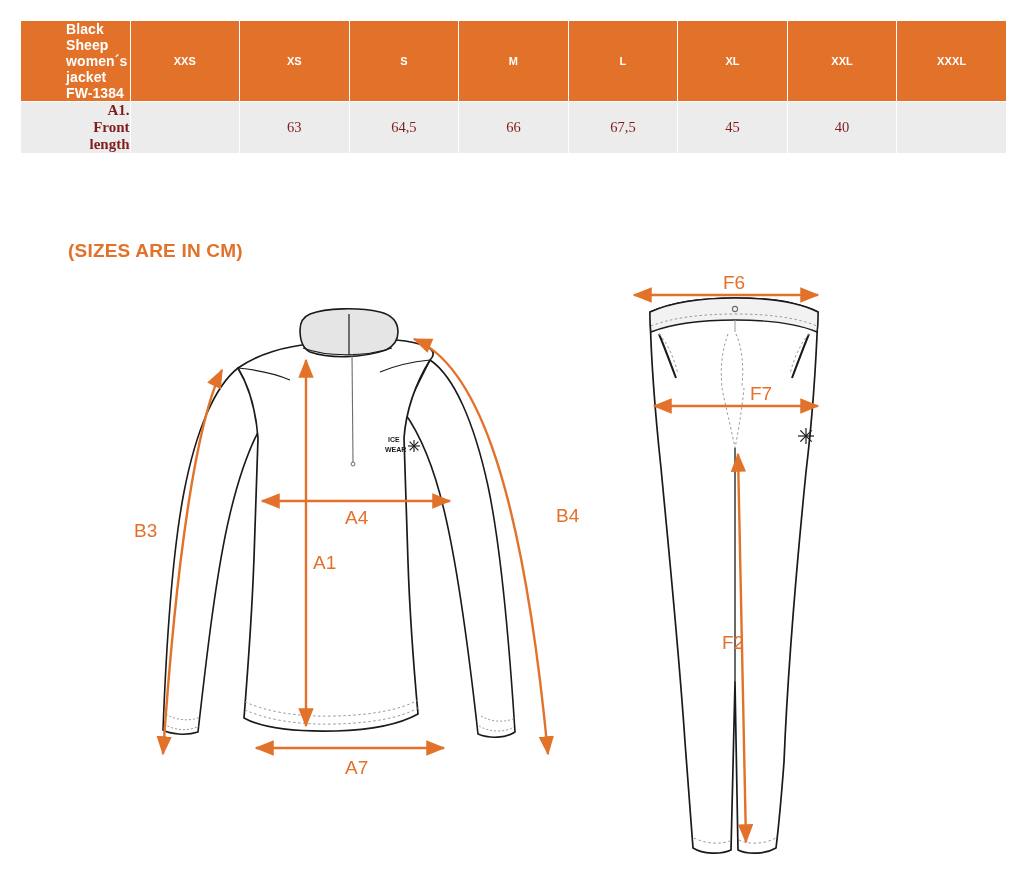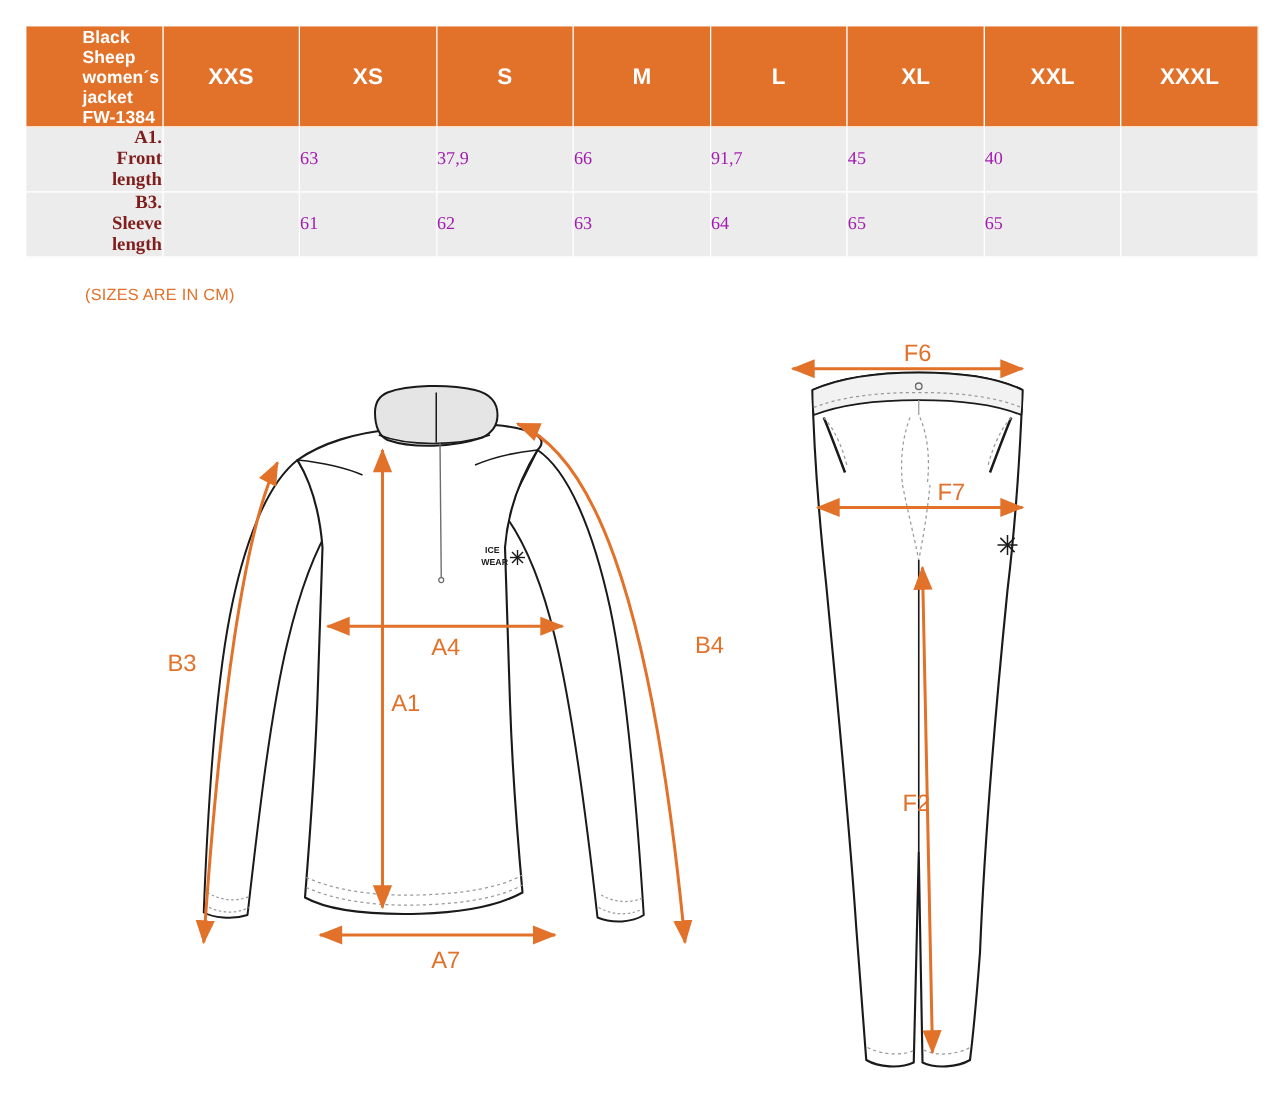--- a/index.html
+++ b/index.html
@@ -37,50 +37,50 @@
     border: 1px solid #ffffff;
     height: 36px;
     padding: 0;
     font-size: 13px;
   }
   table.size-table thead th {
     background: #e2712a;
     color: #ffffff;
     font-weight: bold;
     text-align: center;
-    font-size: 18px;
+    font-size: 11px;
     height: 55px;
     letter-spacing: .1px;
   }
   table.size-table thead th.name-col {
     text-align: left;
     padding-left: 45px;
     font-size: 14px;
   }
   table.size-table tbody td {
     background: #ececec;
-    text-align: left;
-    color: #a21caf;
+    text-align: center;
+    color: #7f1d1d;
     font-family: "Liberation Serif", serif;
     font-size: 14.5px;
   }
   table.size-table tbody td.row-label {
     text-align: right;
     padding-left: 48px;
     font-size: 15px;
     color: #7f1d1d;
     font-weight: bold;
   }
   .units-note {
     position: absolute;
     left: 68px;
-    top: 228px;
+    top: 240px;
     color: #e2712a;
-    font-size: 13px;
-    font-weight: normal;
+    font-size: 19px;
+    font-weight: bold;
     letter-spacing: .2px;
   }
 
   
   .drawings {
     position: absolute;
     left: 0;
     top: 262px;
     width: 1027px;
     height: 626px;
@@ -119,36 +119,25 @@
           <th>XL</th>
           <th>XXL</th>
           <th>XXXL</th>
         </tr>
       </thead>
       <tbody>
         <tr>
           <td class="row-label">A1. Front length</td>
           <td></td>
           <td>63</td>
-          <td>37,9</td>
+          <td>64,5</td>
           <td>66</td>
-          <td>91,7</td>
+          <td>67,5</td>
           <td>45</td>
           <td>40</td>
-          <td></td>
-        </tr>
-        <tr>
-          <td class="row-label">B3. Sleeve length</td>
-          <td></td>
-          <td>61</td>
-          <td>62</td>
-          <td>63</td>
-          <td>64</td>
-          <td>65</td>
-          <td>65</td>
           <td></td>
         </tr>
       </tbody>
     </table>
   </div>
 
   <div class="units-note">(SIZES ARE IN CM)</div>
 
   <div class="drawings">
     <svg width="1027" height="626" viewBox="0 0 1027 626" xmlns="http://www.w3.org/2000/svg">

